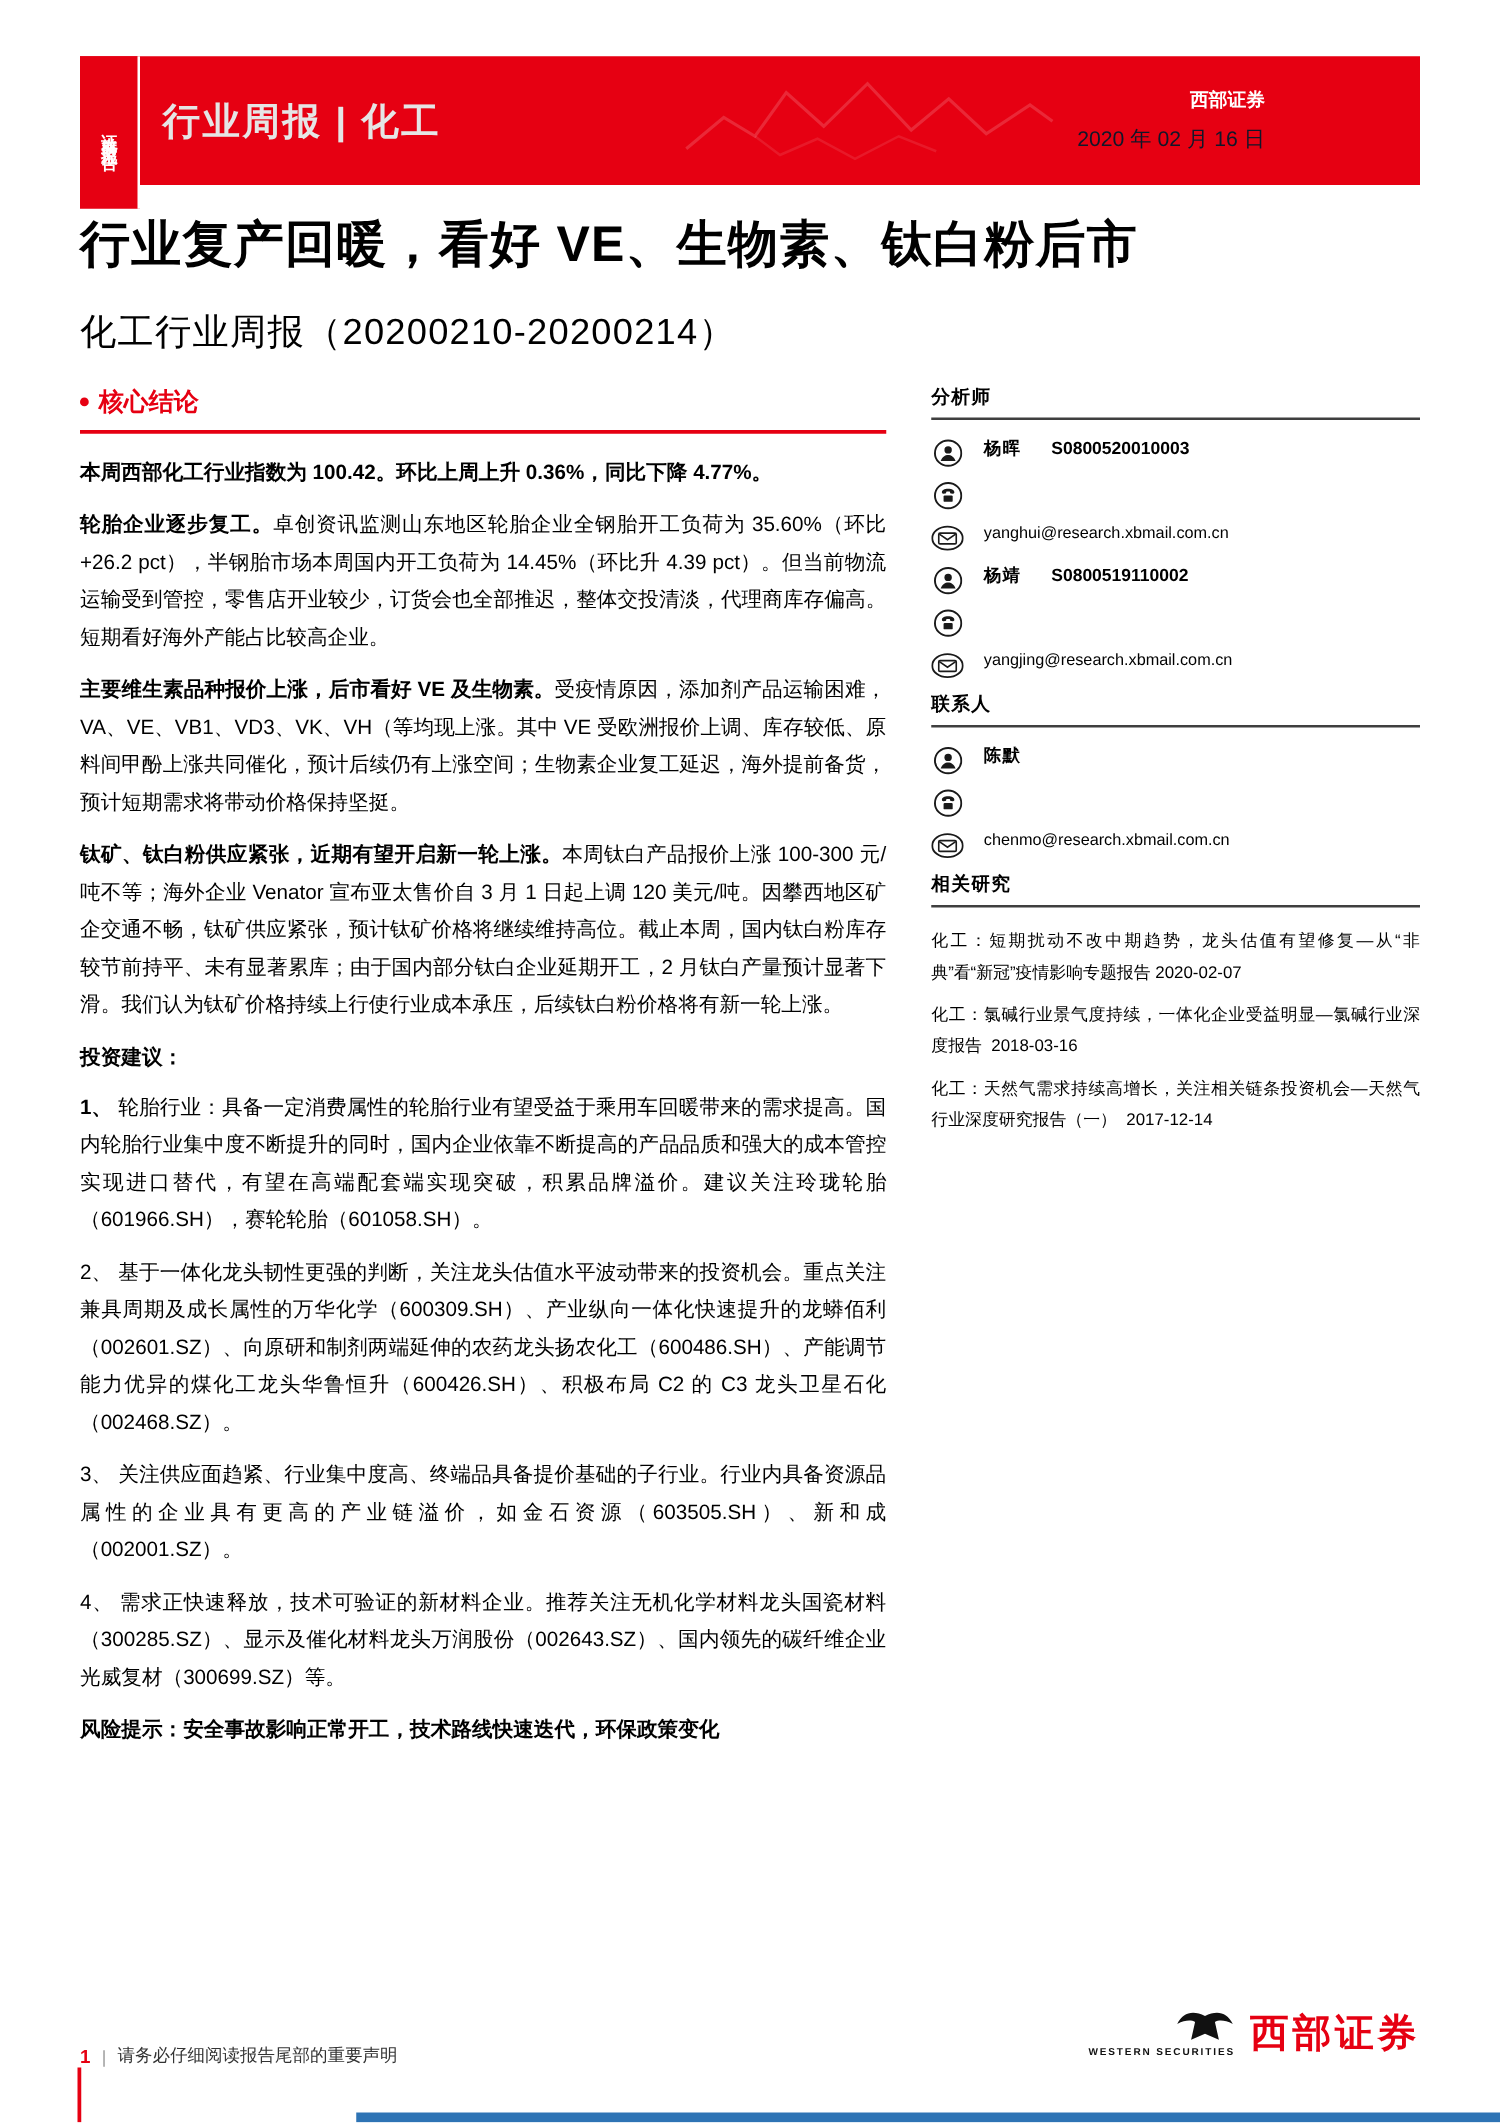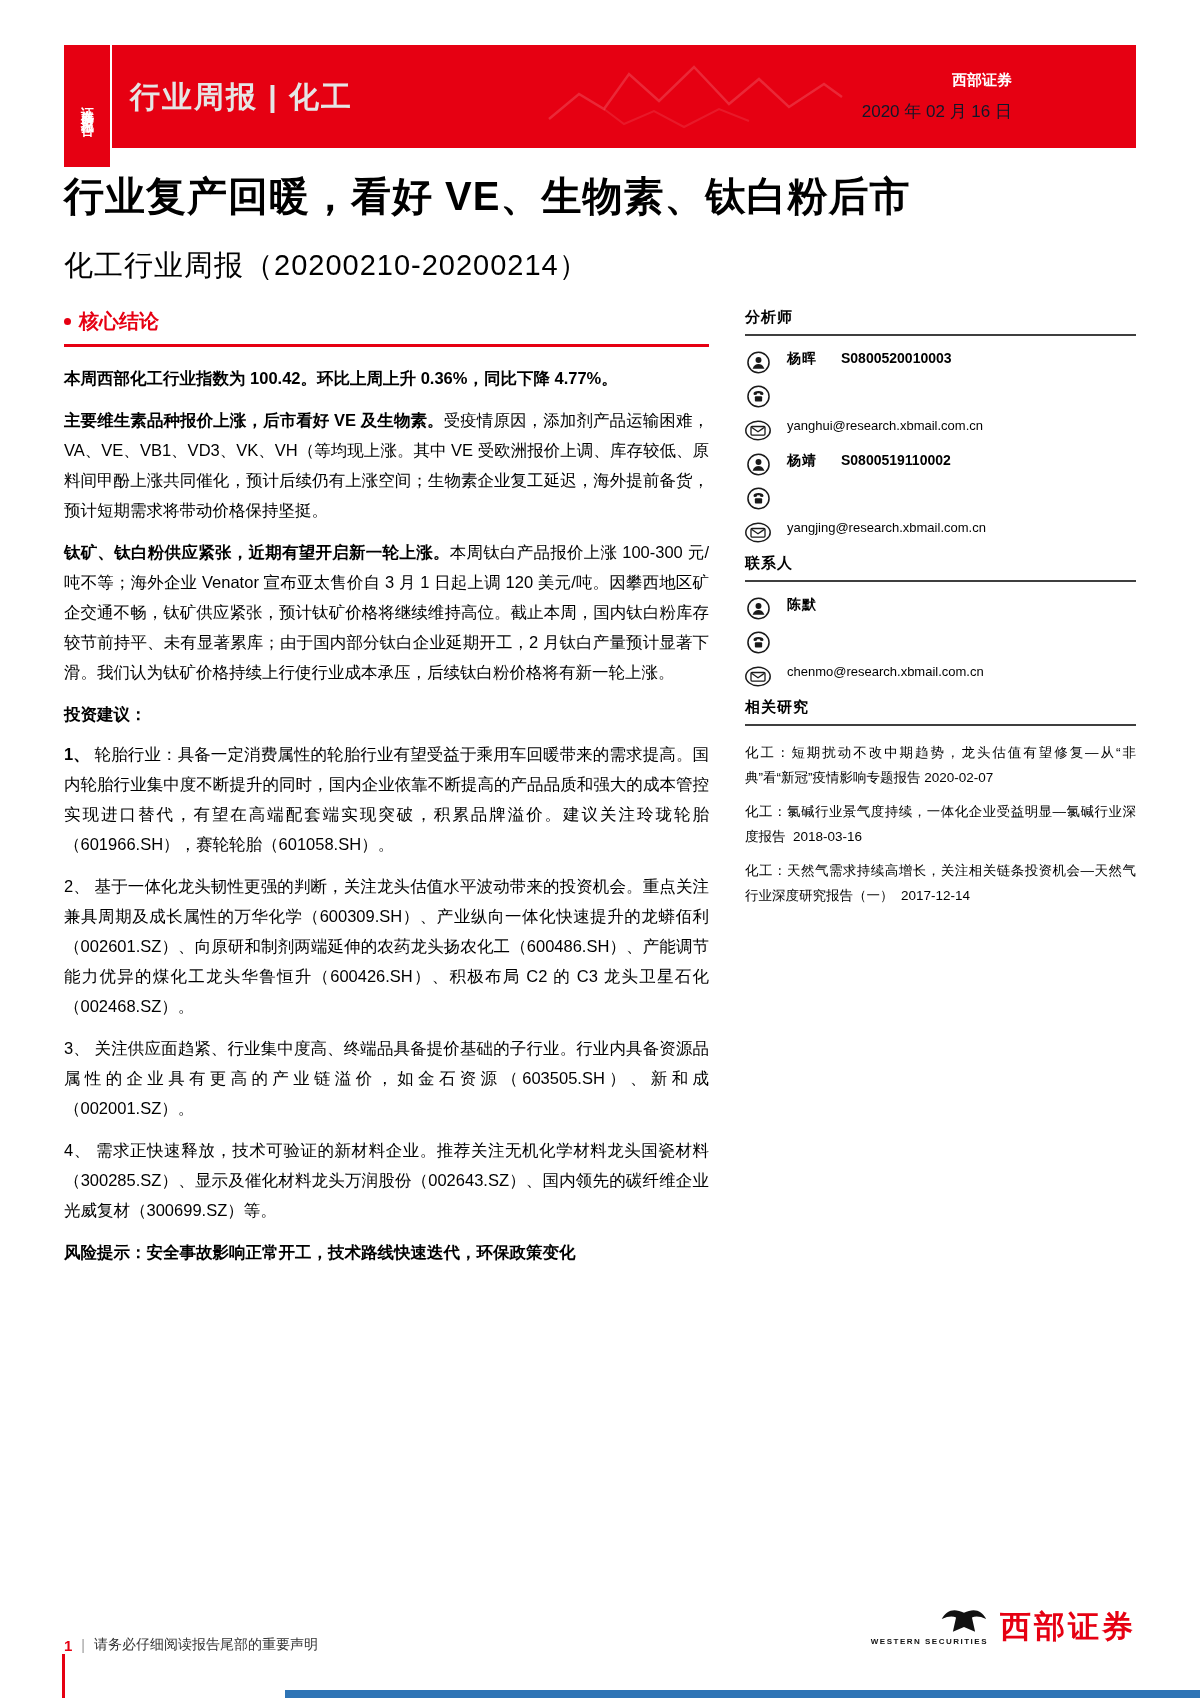--- a/index.html
+++ b/index.html
@@ -96,20 +96,21 @@
 
   <div class="main">
     <div class="core-head">
       <span class="dot"></span>
       <span>核心结论</span>
     </div>
     <div class="core-line"></div>
 
     <p class="p b">本周西部化工行业指数为 100.42。环比上周上升 0.36%，同比下降 4.77%。</p>
 
+    <p class="p"><span class="b">轮胎企业逐步复工。</span><span>卓创资讯监测山东地区轮胎企业全钢胎开工负荷为 35.60%（环比+26.2 pct），半钢胎市场本周国内开工负荷为 14.45%（环比升 4.39 pct）。但当前物流运输受到管控，零售店开业较少，订货会也全部推迟，整体交投清淡，代理商库存偏高。短期看好海外产能占比较高企业。</span></p>
 
     <p class="p"><span class="b">主要维生素品种报价上涨，后市看好 VE 及生物素。</span><span>受疫情原因，添加剂产品运输困难，VA、VE、VB1、VD3、VK、VH（等均现上涨。其中 VE 受欧洲报价上调、库存较低、原料间甲酚上涨共同催化，预计后续仍有上涨空间；生物素企业复工延迟，海外提前备货，预计短期需求将带动价格保持坚挺。</span></p>
 
     <p class="p"><span class="b">钛矿、钛白粉供应紧张，近期有望开启新一轮上涨。</span><span>本周钛白产品报价上涨 100-300 元/吨不等；海外企业 Venator 宣布亚太售价自 3 月 1 日起上调 120 美元/吨。因攀西地区矿企交通不畅，钛矿供应紧张，预计钛矿价格将继续维持高位。截止本周，国内钛白粉库存较节前持平、未有显著累库；由于国内部分钛白企业延期开工，2 月钛白产量预计显著下滑。我们认为钛矿价格持续上行使行业成本承压，后续钛白粉价格将有新一轮上涨。</span></p>
 
     <div class="heading">投资建议：</div>
 
     <p class="p"><span class="b">1、</span><span> 轮胎行业：具备一定消费属性的轮胎行业有望受益于乘用车回暖带来的需求提高。国内轮胎行业集中度不断提升的同时，国内企业依靠不断提高的产品品质和强大的成本管控实现进口替代，有望在高端配套端实现突破，积累品牌溢价。建议关注玲珑轮胎（601966.SH），赛轮轮胎（601058.SH）。</span></p>
 
     <p class="p">2、 基于一体化龙头韧性更强的判断，关注龙头估值水平波动带来的投资机会。重点关注兼具周期及成长属性的万华化学（600309.SH）、产业纵向一体化快速提升的龙蟒佰利（002601.SZ）、向原研和制剂两端延伸的农药龙头扬农化工（600486.SH）、产能调节能力优异的煤化工龙头华鲁恒升（600426.SH）、积极布局 C2 的 C3 龙头卫星石化（002468.SZ）。</p>

